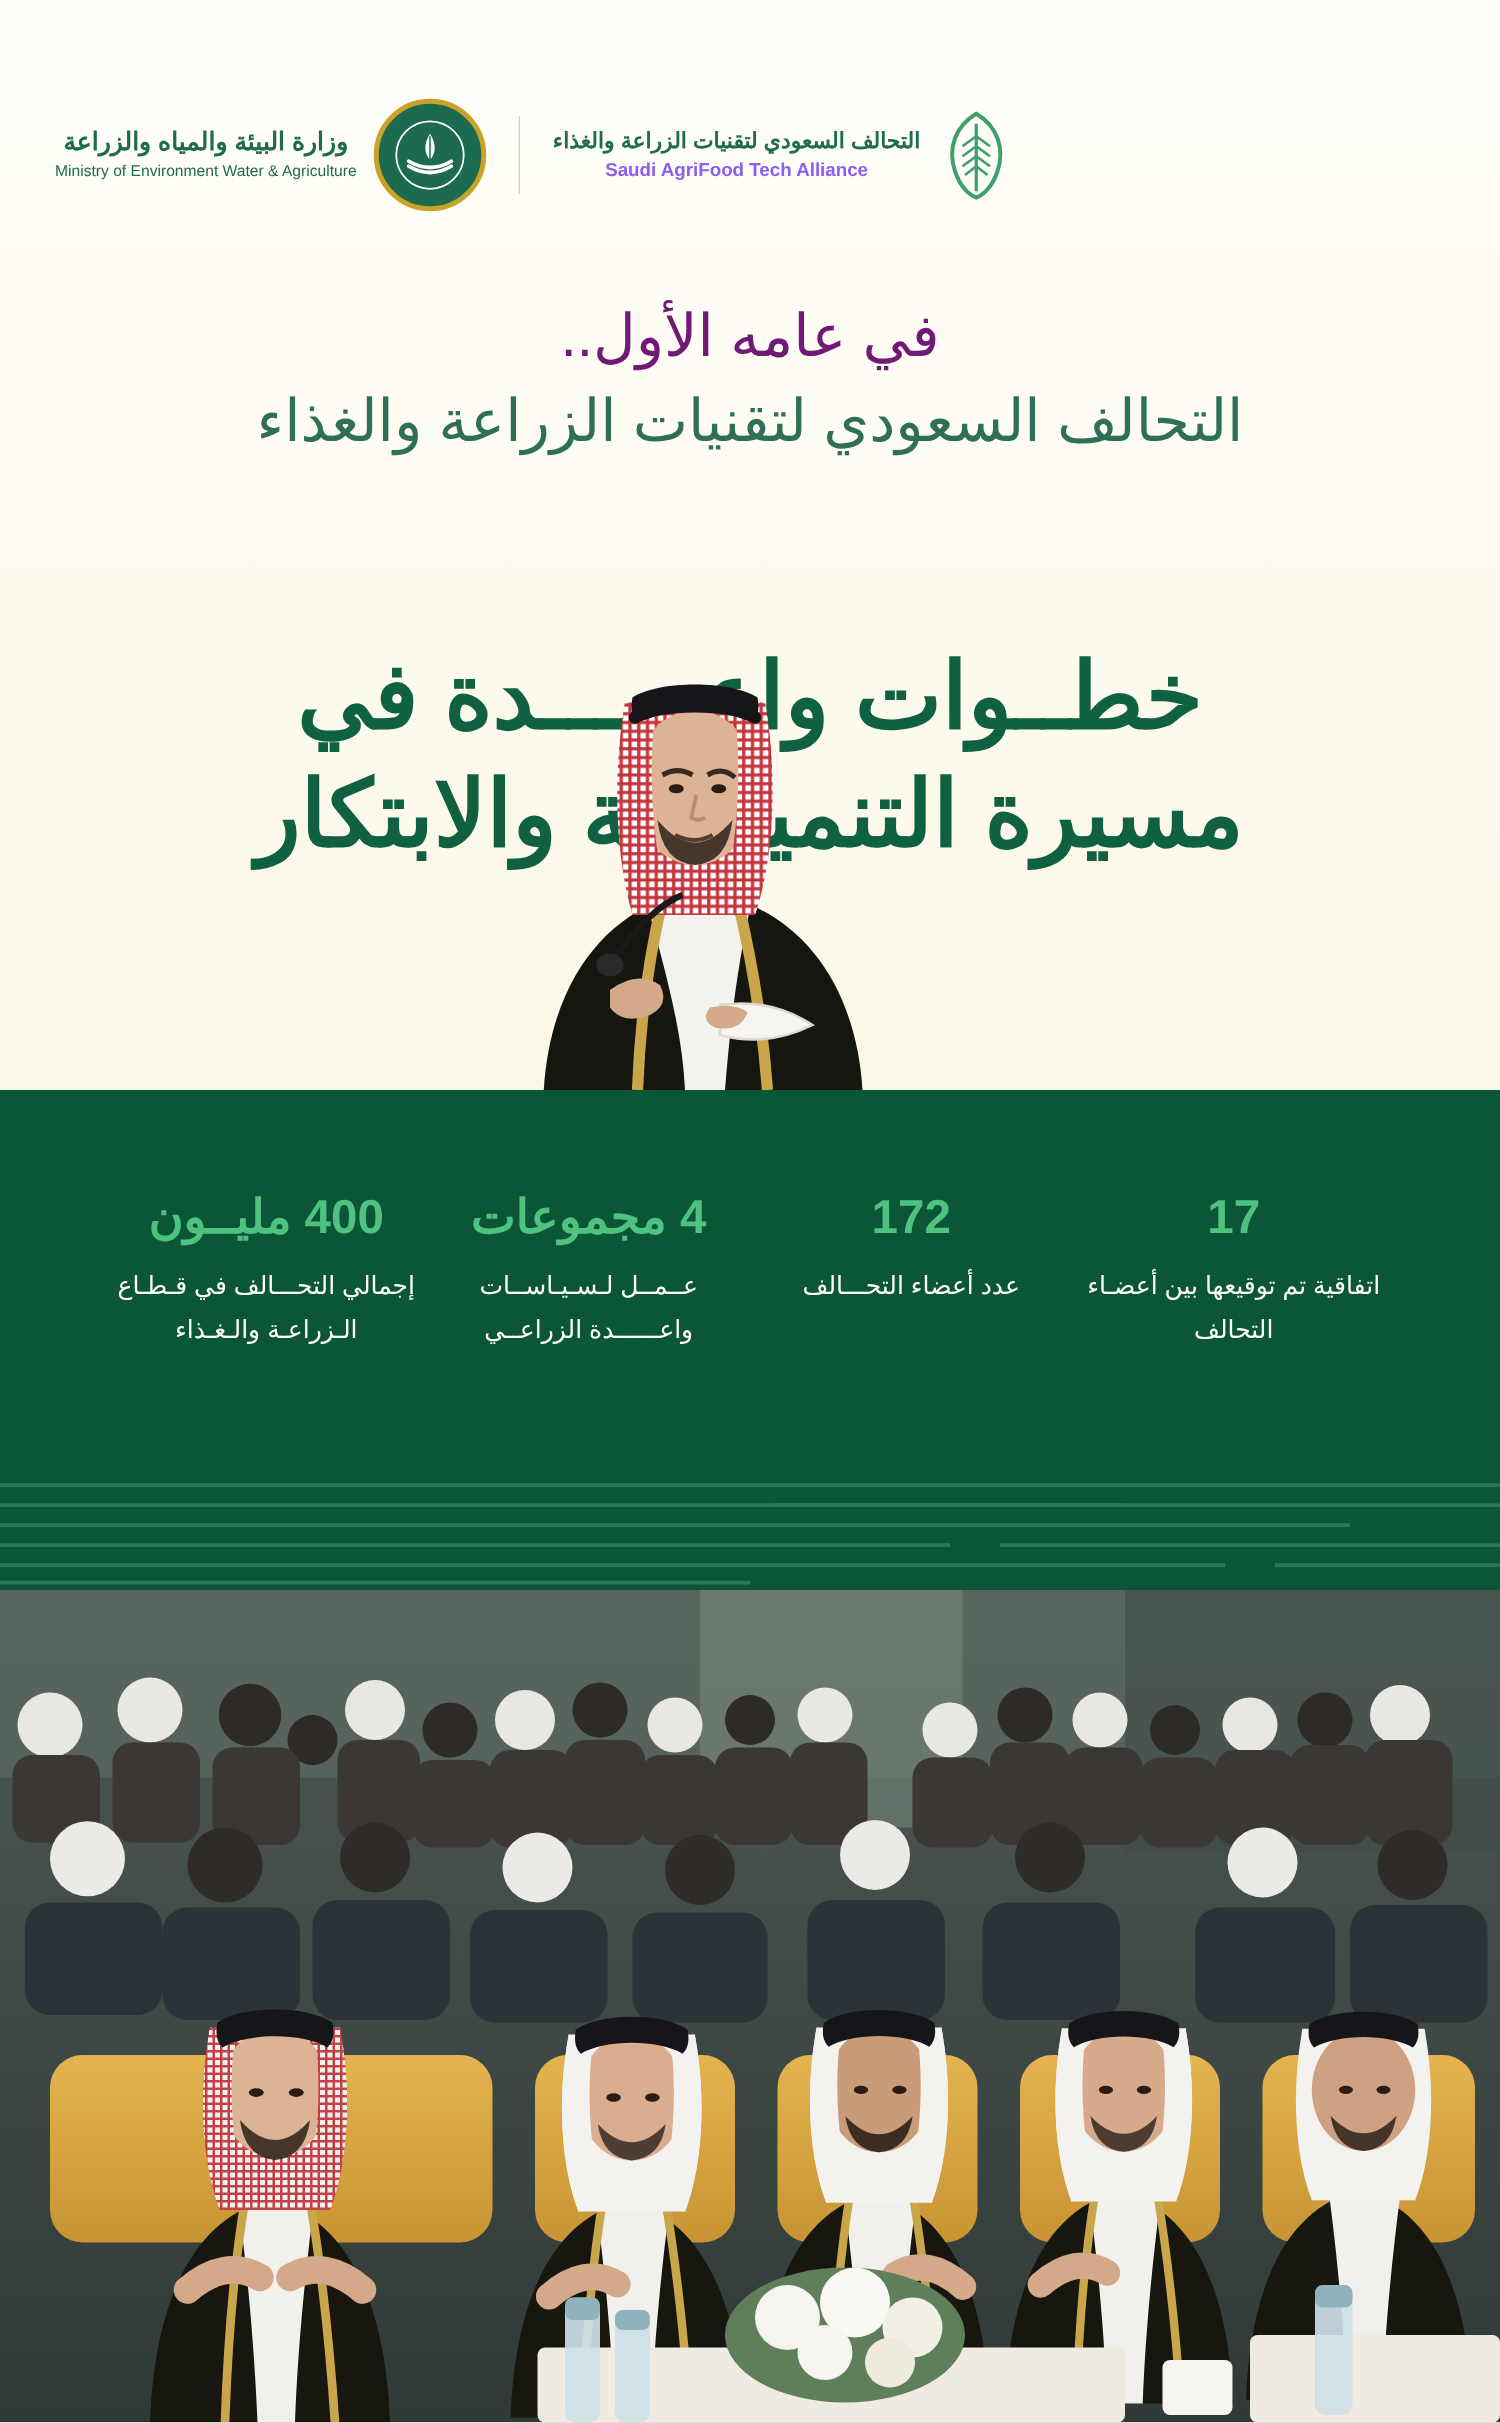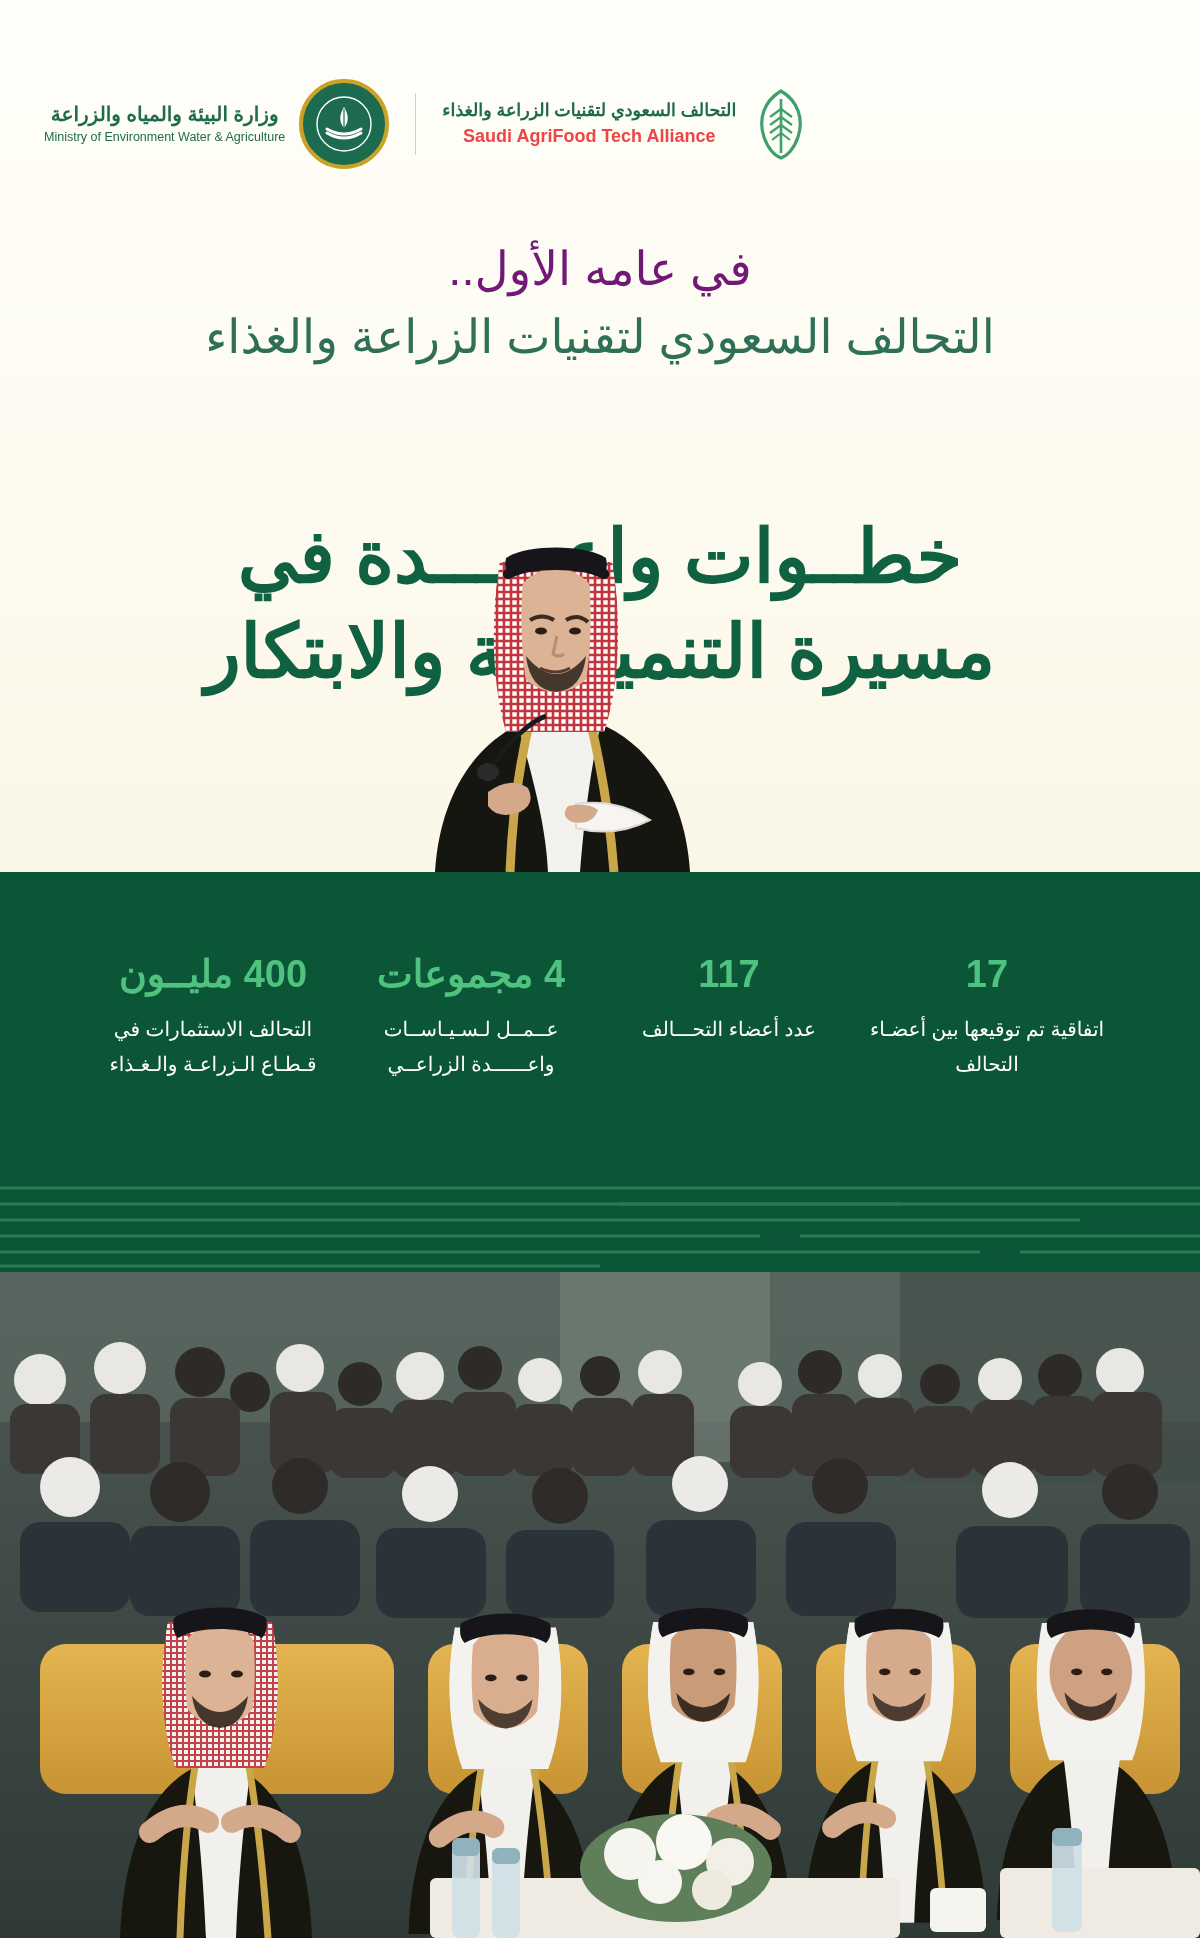--- a/index.html
+++ b/index.html
@@ -92,23 +92,23 @@
     text-align: center;
     line-height: 1.3;
   }
   .alliance-ar {
     font-size: 17.5px;
     font-weight: bold;
     color: #1f6b4e;
     white-space: nowrap;
   }
   .alliance-en {
-    font-size: 18px;
+    font-size: 15px;
     font-weight: bold;
-    color: #ef4444;
+    color: #8b5cf6;
     white-space: nowrap;
     margin-top: 3px;
   }
 
   
   .head-wrap {
     position: absolute;
     top: 240px;
     left: 0;
     width: 1200px;
@@ -339,30 +339,30 @@
       <line x1="1020" y1="72" x2="1200" y2="72"></line>
     </g>
   </svg>
 
   <div class="stats">
     <div class="stat">
       <div class="stat-num">17</div>
       <div class="stat-label">اتفاقية تم توقيعها بين أعضـاء التحالف</div>
     </div>
     <div class="stat">
-      <div class="stat-num">117</div>
+      <div class="stat-num">172</div>
       <div class="stat-label">عدد أعضاء التحـــالف</div>
     </div>
     <div class="stat">
       <div class="stat-num">4 مجموعات</div>
       <div class="stat-label">عــمــل لـسـيـاســات واعــــــدة الزراعــي</div>
     </div>
     <div class="stat">
       <div class="stat-num">400 مليــون</div>
-      <div class="stat-label">التحالف الاستثمارات في قـطـاع الـزراعـة والـغـذاء</div>
+      <div class="stat-label">إجمالي التحـــالف في قـطـاع الـزراعـة والـغـذاء</div>
     </div>
   </div>
 
   <div class="audience">
     <svg width="1200" height="666" viewBox="0 0 1200 666" aria-hidden="true">
       <defs>
         <pattern id="sh2" width="12" height="12" patternUnits="userSpaceOnUse">
           <rect width="12" height="12" fill="#f3f1ee"></rect>
           <path d="M0 3 H12 M0 9 H12 M3 0 V12 M9 0 V12" stroke="#c4414a" stroke-width="2"></path>
         </pattern>

